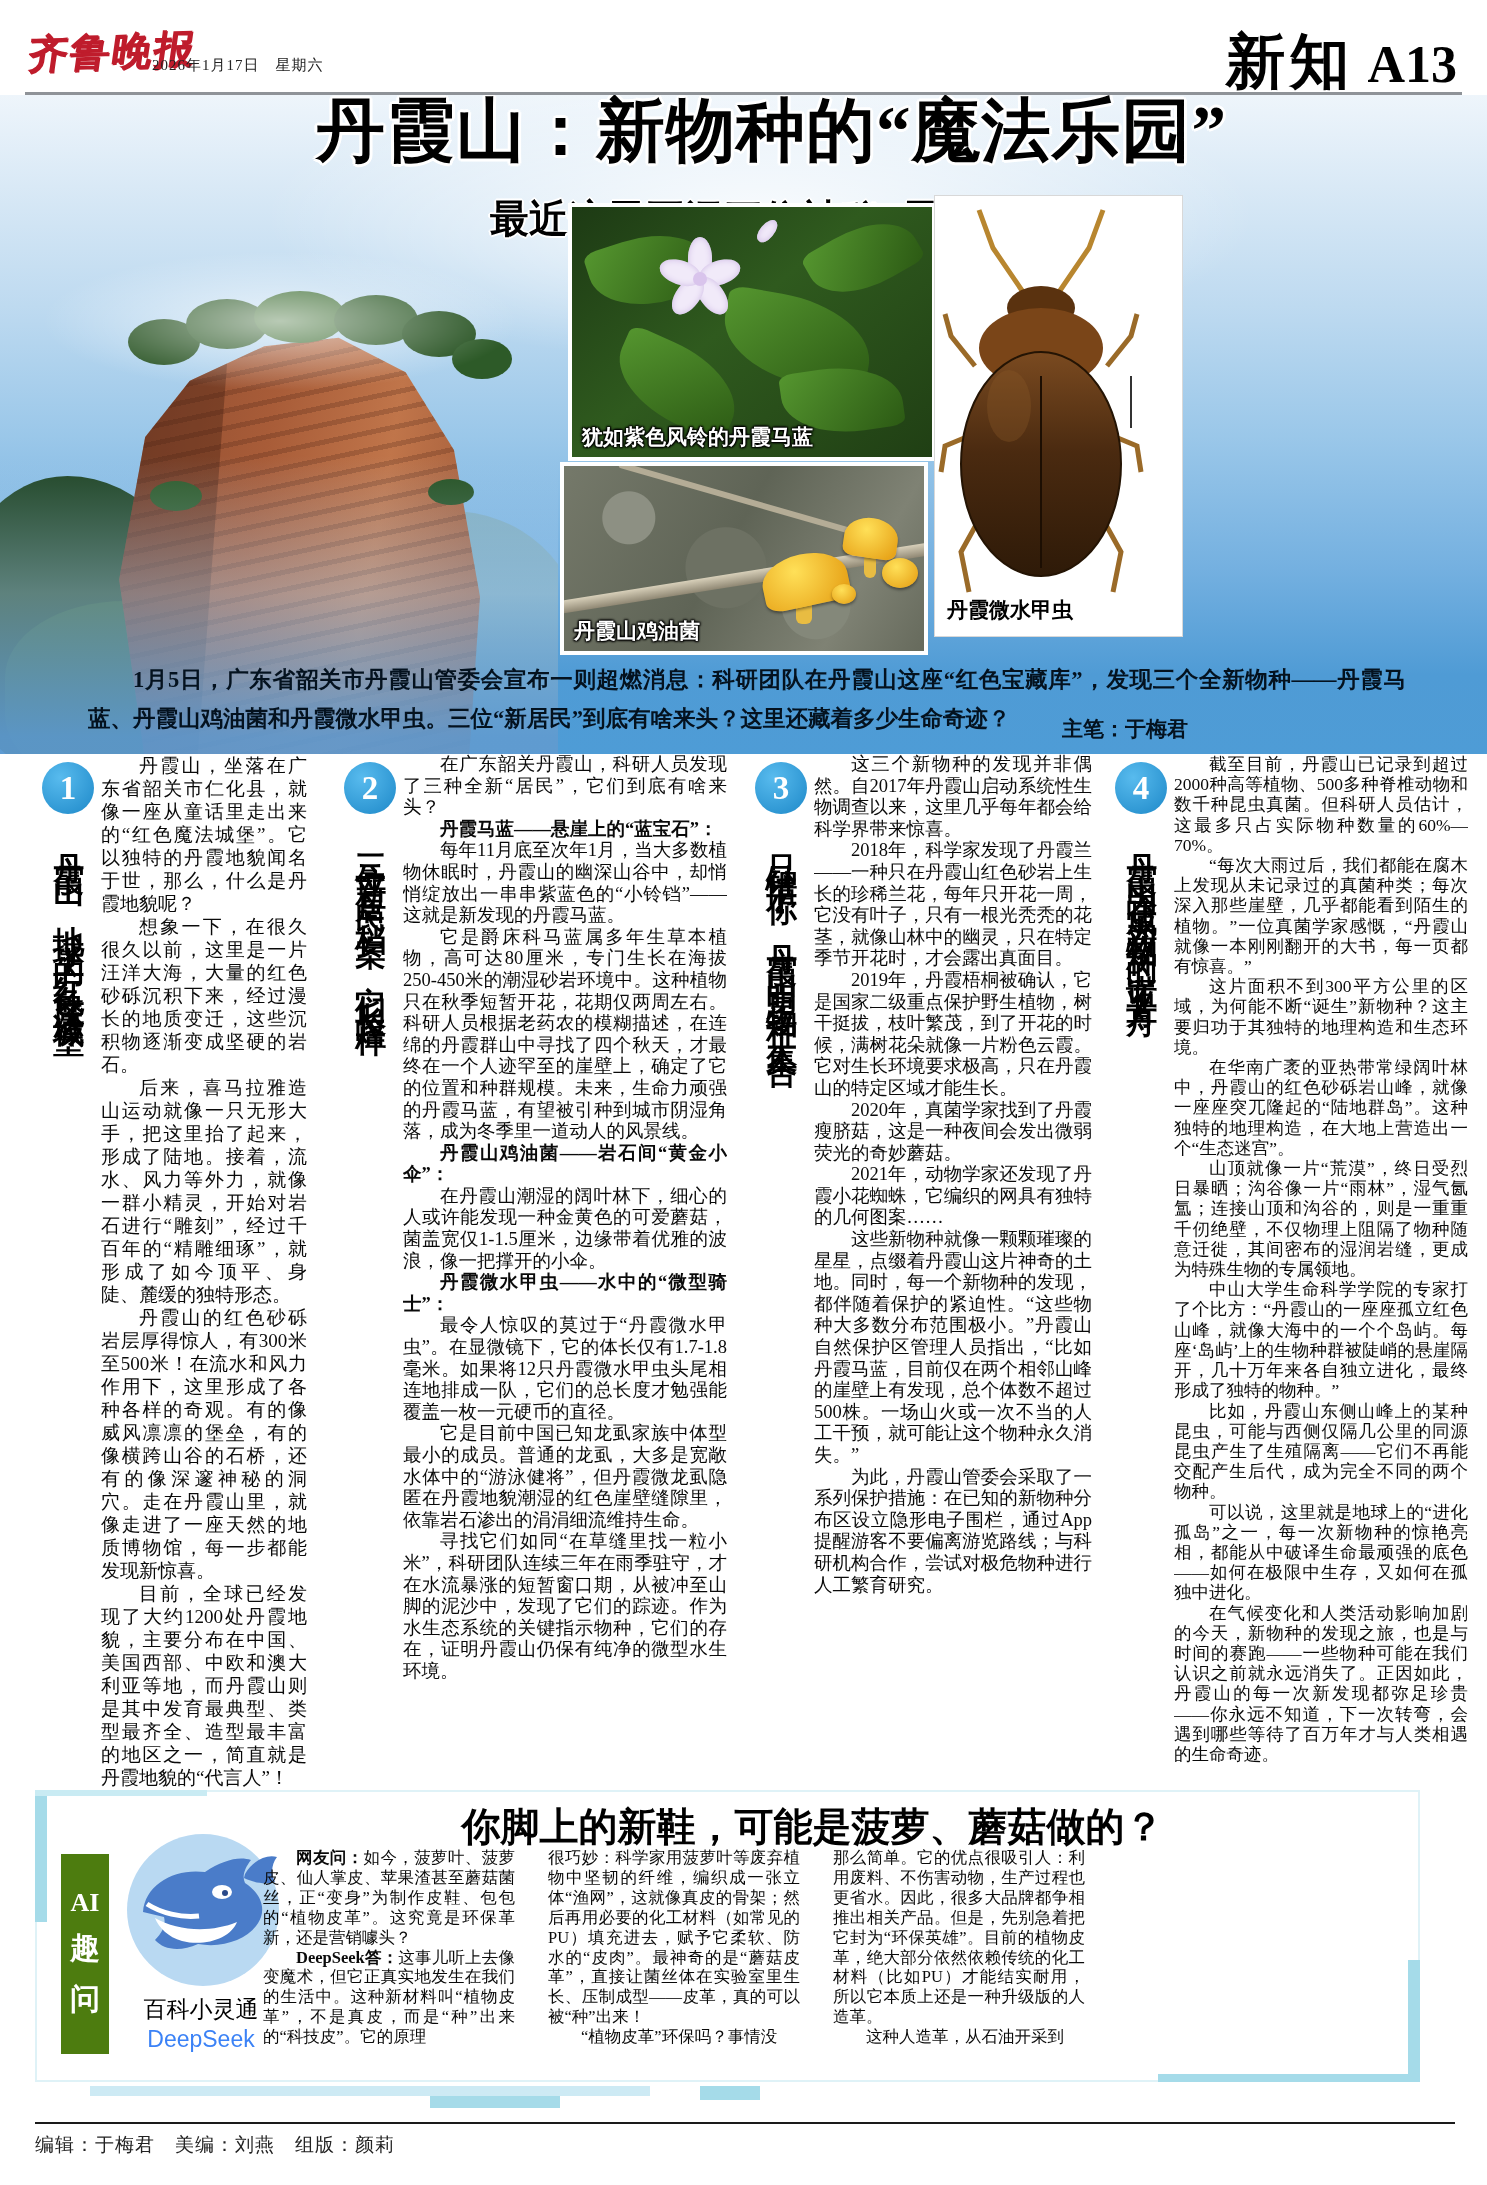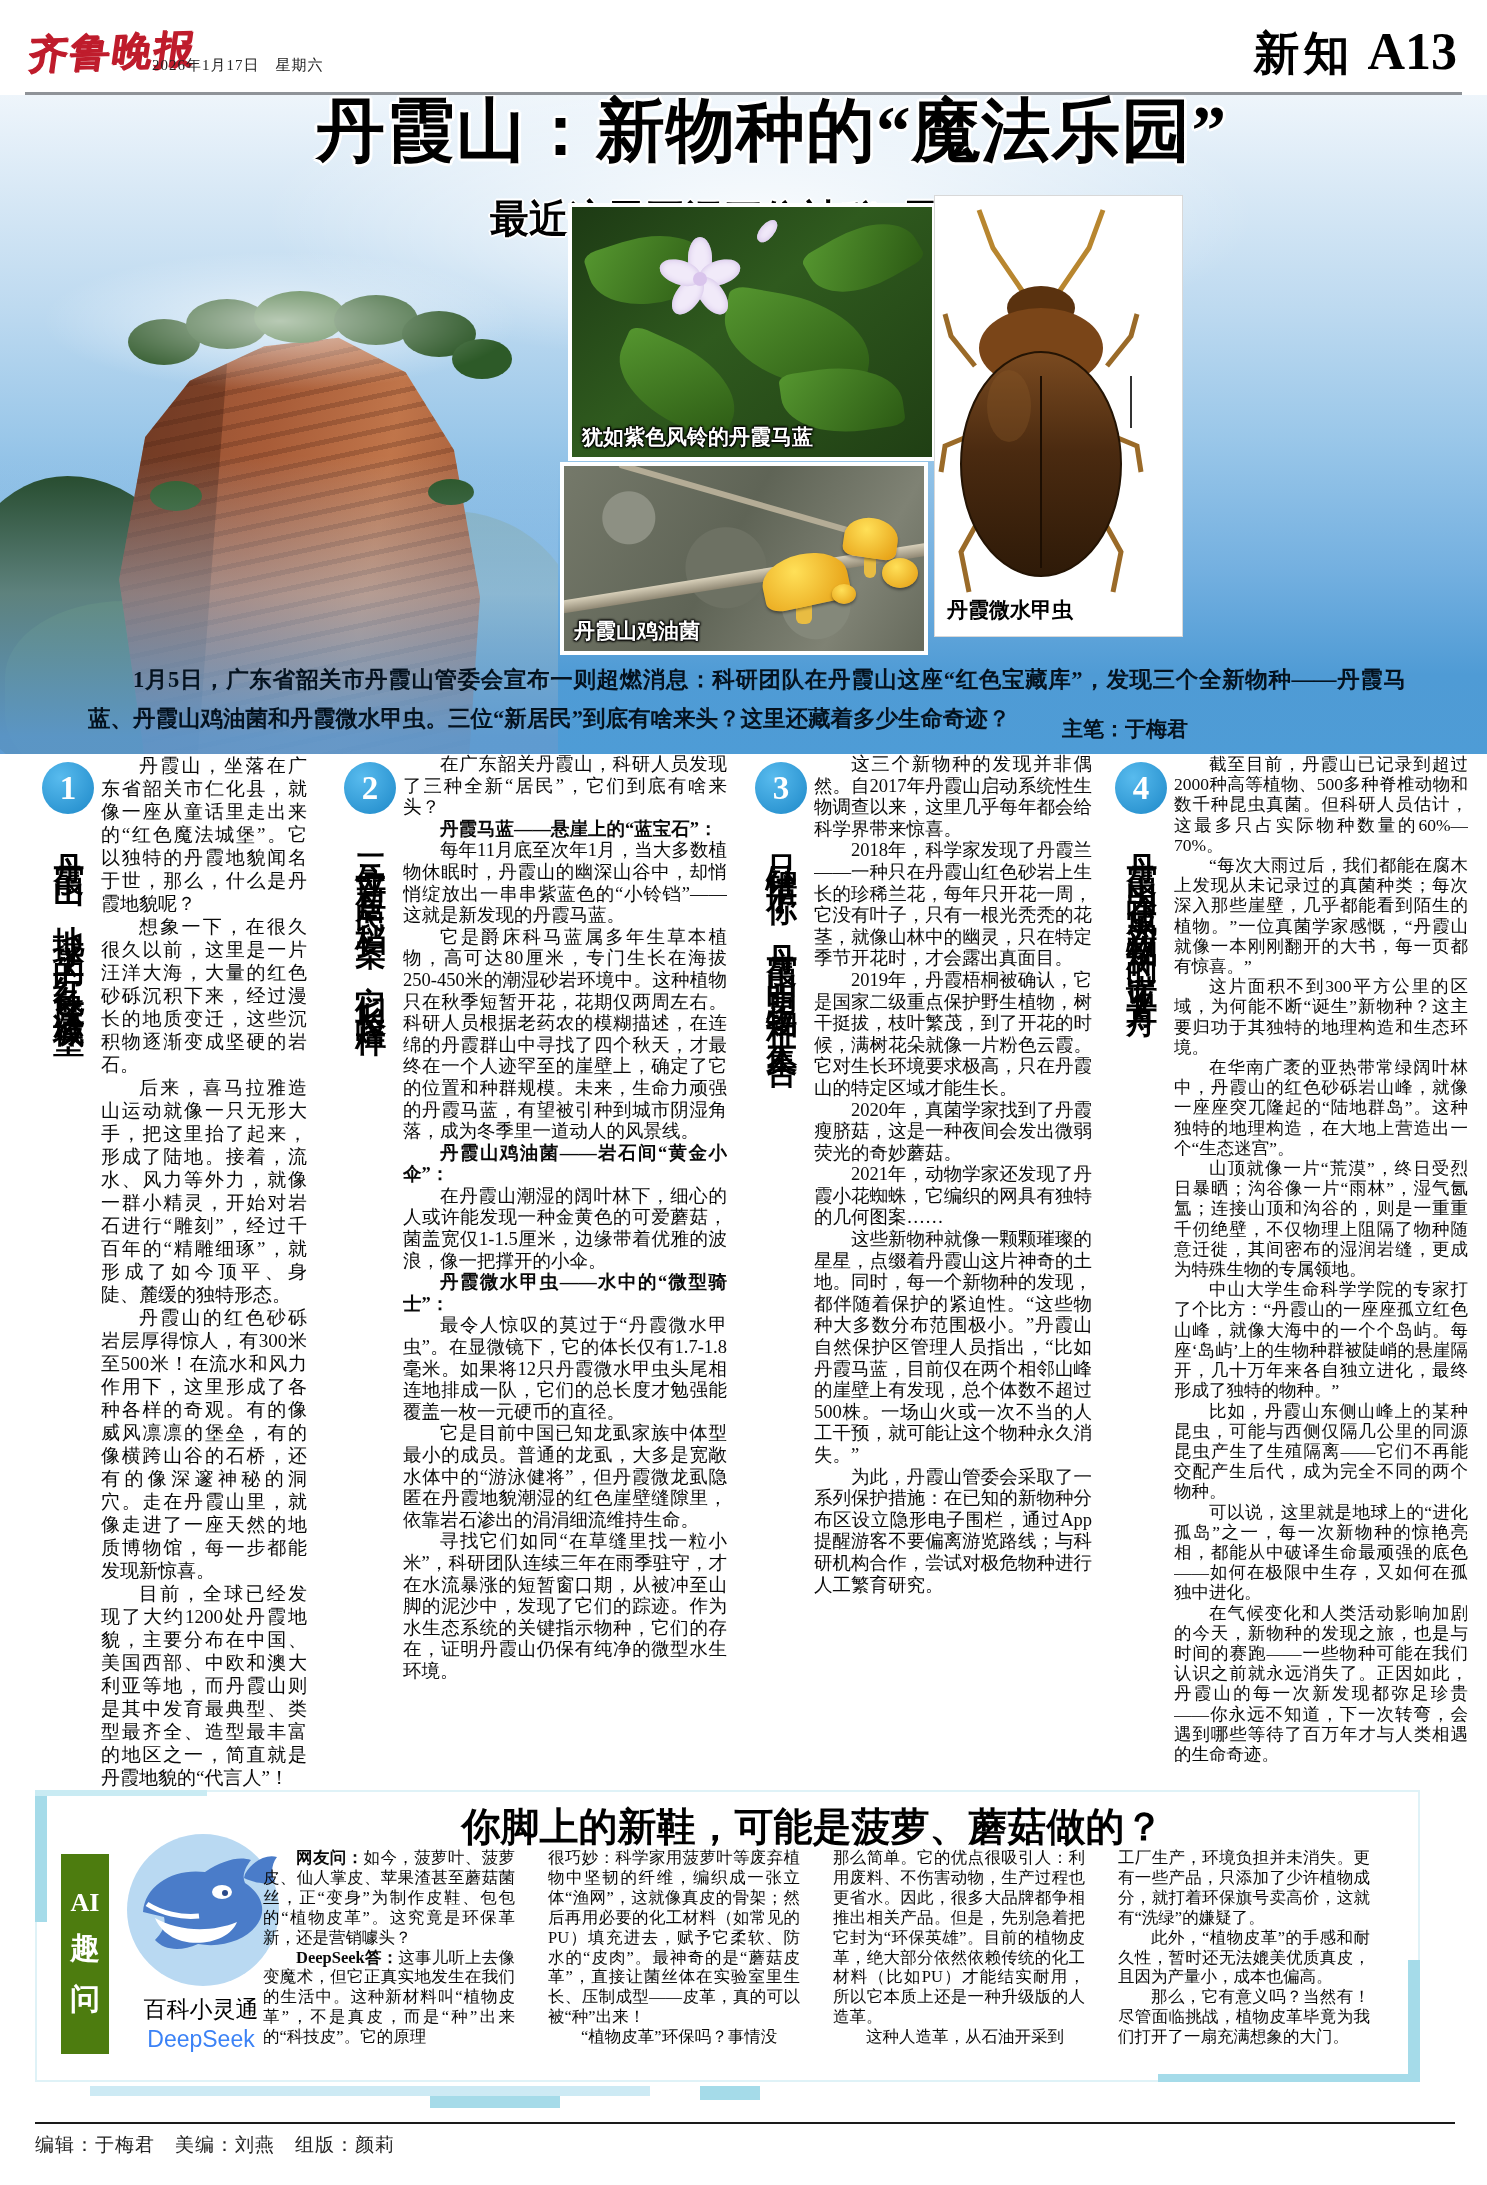--- a/index.html
+++ b/index.html
@@ -4,21 +4,21 @@
 <style>
   html,body{margin:0;padding:0;background:#fff;}
   .page{position:relative;width:1487px;height:2185px;background:#fff;overflow:hidden;
         font-family:"Liberation Serif","DejaVu Serif",serif;color:#111;}
   
   .masthead{position:absolute;left:28px;top:24px;font-size:40px;font-weight:900;
             color:#bf1c2c;transform:skew(-8deg,-2deg);letter-spacing:2px;
             text-shadow:1px 1px 0 #bf1c2c;}
   .dateline{position:absolute;left:152px;top:56px;font-size:15px;color:#222;letter-spacing:1px;}
   .section-page{position:absolute;right:30px;top:22px;font-weight:900;color:#000;}
-  .section-name{font-size:46px;letter-spacing:4px;}
+  .section-name{font-size:60px;letter-spacing:4px;}
   .page-no{font-size:52px;margin-left:14px;}
   .header-rule{position:absolute;left:25px;right:25px;top:92px;height:3px;background:#8f9398;}
   
   .hero{position:absolute;left:0;top:95px;width:1487px;height:659px;overflow:hidden;
         background:linear-gradient(180deg,#eef5fb 0%,#d9e9f6 14%,#bedaf0 32%,#9ac7e9 52%,#74b0e0 72%,#4f9bd5 88%,#4e9cd6 100%);}
   .fog{position:absolute;left:260px;top:-30px;width:1000px;height:300px;
        background:radial-gradient(ellipse at center,rgba(255,255,255,.85) 0%,rgba(255,255,255,0) 70%);}
   .headline{position:absolute;left:0;top:-10px;width:100%;margin:0;text-align:center;
             font-size:69px;font-weight:900;letter-spacing:1px;color:#000;
             text-shadow:-3px 0 0 #fff,3px 0 0 #fff,0 -3px 0 #fff,0 3px 0 #fff,
@@ -315,25 +315,20 @@
           <p><b>DeepSeek答：</b>这事儿听上去像变魔术，但它正真实地发生在我们的生活中。这种新材料叫“植物皮革”，不是真皮，而是“种”出来的“科技皮”。它的原理</p>
         </div>
       <div class="ai-col">
           <p class="noindent">很巧妙：科学家用菠萝叶等废弃植物中坚韧的纤维，编织成一张立体“渔网”，这就像真皮的骨架；然后再用必要的化工材料（如常见的PU）填充进去，赋予它柔软、防水的“皮肉”。最神奇的是“蘑菇皮革”，直接让菌丝体在实验室里生长、压制成型——皮革，真的可以被“种”出来！</p>
           <p>“植物皮革”环保吗？事情没</p>
         </div>
       <div class="ai-col">
           <p class="noindent">那么简单。它的优点很吸引人：利用废料、不伤害动物，生产过程也更省水。因此，很多大品牌都争相推出相关产品。但是，先别急着把它封为“环保英雄”。目前的植物皮革，绝大部分依然依赖传统的化工材料（比如PU）才能结实耐用，所以它本质上还是一种升级版的人造革。</p>
           <p>这种人造革，从石油开采到</p>
         </div>
-      <div class="ai-col">
-          <p class="noindent">工厂生产，环境负担并未消失。更有一些产品，只添加了少许植物成分，就打着环保旗号卖高价，这就有“洗绿”的嫌疑了。</p>
-          <p>此外，“植物皮革”的手感和耐久性，暂时还无法媲美优质真皮，且因为产量小，成本也偏高。</p>
-          <p>那么，它有意义吗？当然有！尽管面临挑战，植物皮革毕竟为我们打开了一扇充满想象的大门。</p>
-        </div>
     </div>
   </section>
 
   <div class="deco-bar" style="left:90px;top:2086px;width:560px;height:10px;"></div>
   <div class="deco-bar" style="left:430px;top:2096px;width:130px;height:12px;background:#a5dbe9;"></div>
   <div class="deco-bar" style="left:700px;top:2086px;width:60px;height:14px;background:#a5dbe9;"></div>
 
   <div class="footer-rule"></div>
   <div class="footer-text">编辑：于梅君　美编：刘燕　组版：颜莉</div>
 

